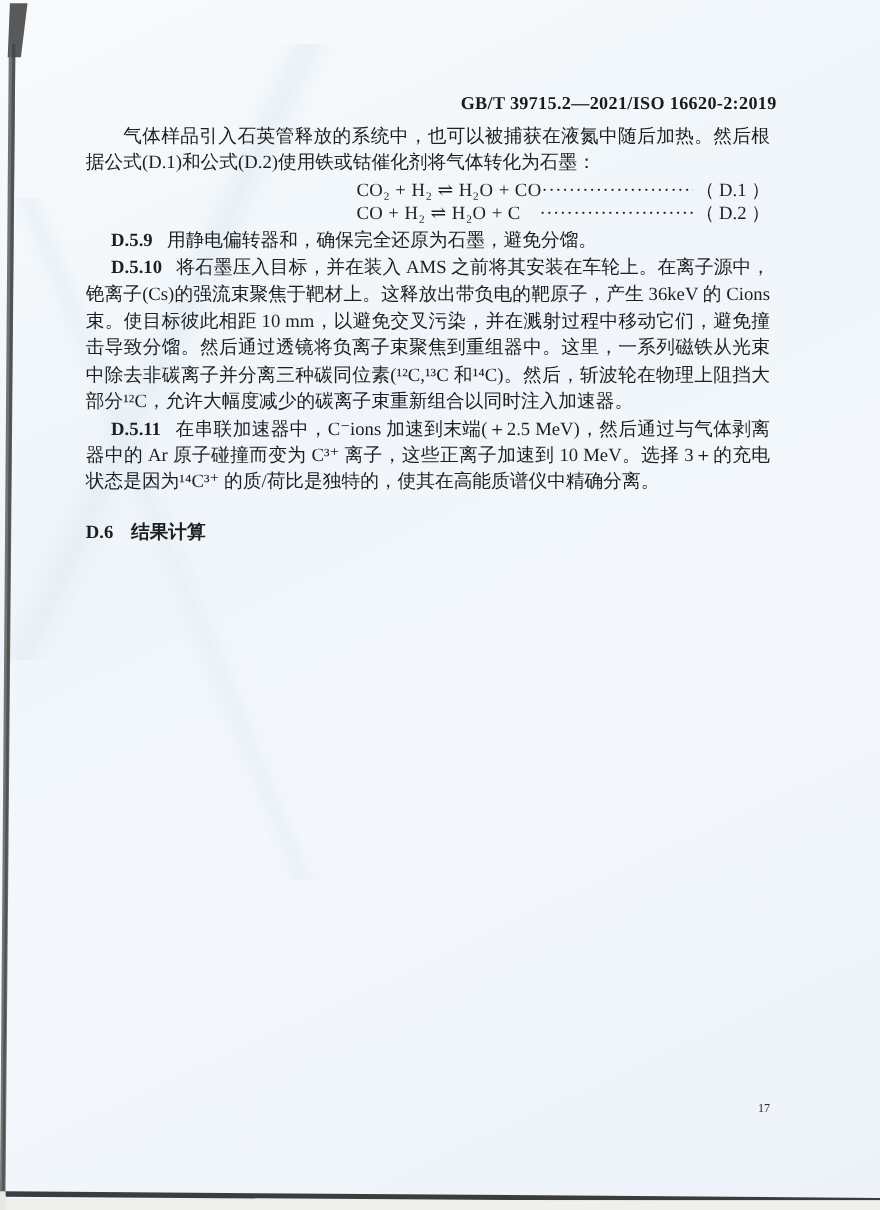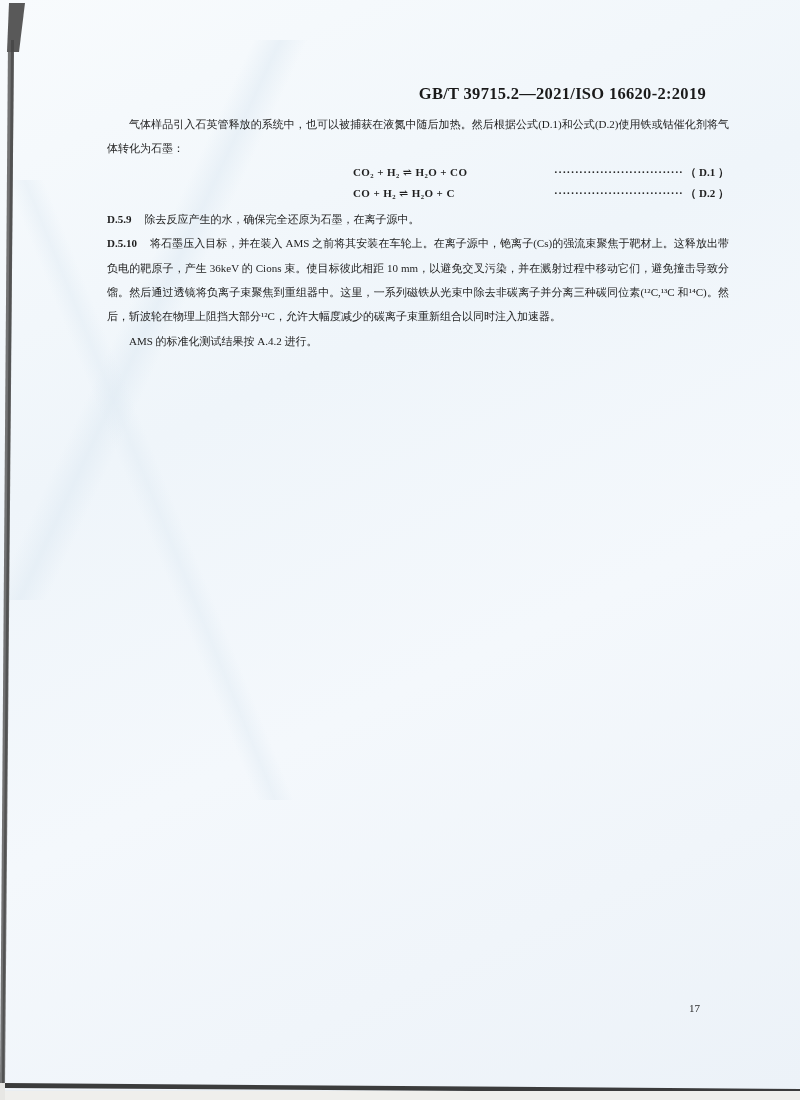--- a/index.html
+++ b/index.html
@@ -34,40 +34,40 @@
   .page-header {
     position: absolute;
     top: 84px; right: 94px;
     font-size: 16.5px;
     font-weight: bold;
     letter-spacing: .3px;
     color: #1a1a1a;
   }
   .content {
     position: absolute;
-    left: 107px; top: 112px;
+    left: 78px; top: 112px;
     width: 622px;
-    font-size: 11px;
+    font-size: 17px;
     line-height: 24.4px;
     text-align: justify;
   }
   .content p { margin: 0; }
   .indented { text-indent: 2em; }
   .eq-block { margin: 1px 0 2px 0; }
-  .eq-row { display: flex; align-items: flex-end; padding-left: 246px; line-height: 21.5px; font-weight: bold; }
+  .eq-row { display: flex; align-items: flex-end; padding-left: 246px; line-height: 21.5px; }
   .eq-lhs { white-space: nowrap; letter-spacing: .4px; }
   .eq-leader {
     margin-left: auto;
     white-space: nowrap; overflow: hidden;
     letter-spacing: .5px;
     max-width: 140px;
     color: #222;
   }
   .eq-label { white-space: nowrap; margin-left: 2px; }
-  .clause-num { font-weight: bold; margin-right: 13px; white-space: nowrap; }
+  .clause-num { font-weight: bold; margin-right: 13px; white-space: nowrap; margin-left: 23px; }
   .d6-heading {
     margin: 21px 0 25px 0 !important;
     font-weight: bold;
     text-align: left;
   }
   .d6-heading .sec-num { margin-right: 16px; }
   .page-number {
     position: absolute;
     left: 659px; top: 1002px;
     font-size: 11px;
@@ -109,30 +109,35 @@
         <span class="eq-label">（ D.1 ）</span>
       </div>
       <div class="eq-row">
         <span class="eq-lhs">CO + H₂ ⇌ H₂O + C</span>
         <span class="eq-leader">·······························</span>
         <span class="eq-label">（ D.2 ）</span>
       </div>
     </div>
 
     <p>
-      <span class="clause-num">D.5.9</span><span>除去反应产生的水，确保完全还原为石墨，在离子源中。</span>
+      <span class="clause-num">D.5.9</span><span>用静电偏转器和，确保完全还原为石墨，避免分馏。</span>
     </p>
 
     <p>
       <span class="clause-num">D.5.10</span><span>将石墨压入目标，并在装入 AMS 之前将其安装在车轮上。在离子源中，铯离子(Cs)的强流束聚焦于靶材上。这释放出带负电的靶原子，产生 36keV 的 Cions 束。使目标彼此相距 10 mm，以避免交叉污染，并在溅射过程中移动它们，避免撞击导致分馏。然后通过透镜将负离子束聚焦到重组器中。这里，一系列磁铁从光束中除去非碳离子并分离三种碳同位素(¹²C,¹³C 和¹⁴C)。然后，斩波轮在物理上阻挡大部分¹²C，允许大幅度减少的碳离子束重新组合以同时注入加速器。</span>
     </p>
 
+    <p>
+      <span class="clause-num">D.5.11</span><span>在串联加速器中，C⁻ions 加速到末端(＋2.5 MeV)，然后通过与气体剥离器中的 Ar 原子碰撞而变为 C³⁺ 离子，这些正离子加速到 10 MeV。选择 3＋的充电状态是因为¹⁴C³⁺ 的质/荷比是独特的，使其在高能质谱仪中精确分离。</span>
+    </p>
 
 
 
+    <p class="d6-heading">
+      <span class="sec-num">D.6</span><span>结果计算</span>
+    </p>
 
-    <p class="indented">AMS 的标准化测试结果按 A.4.2 进行。</p>
 
   </div>
 
   <div class="page-number">17</div>
 
 </div>
 
 </body></html>

